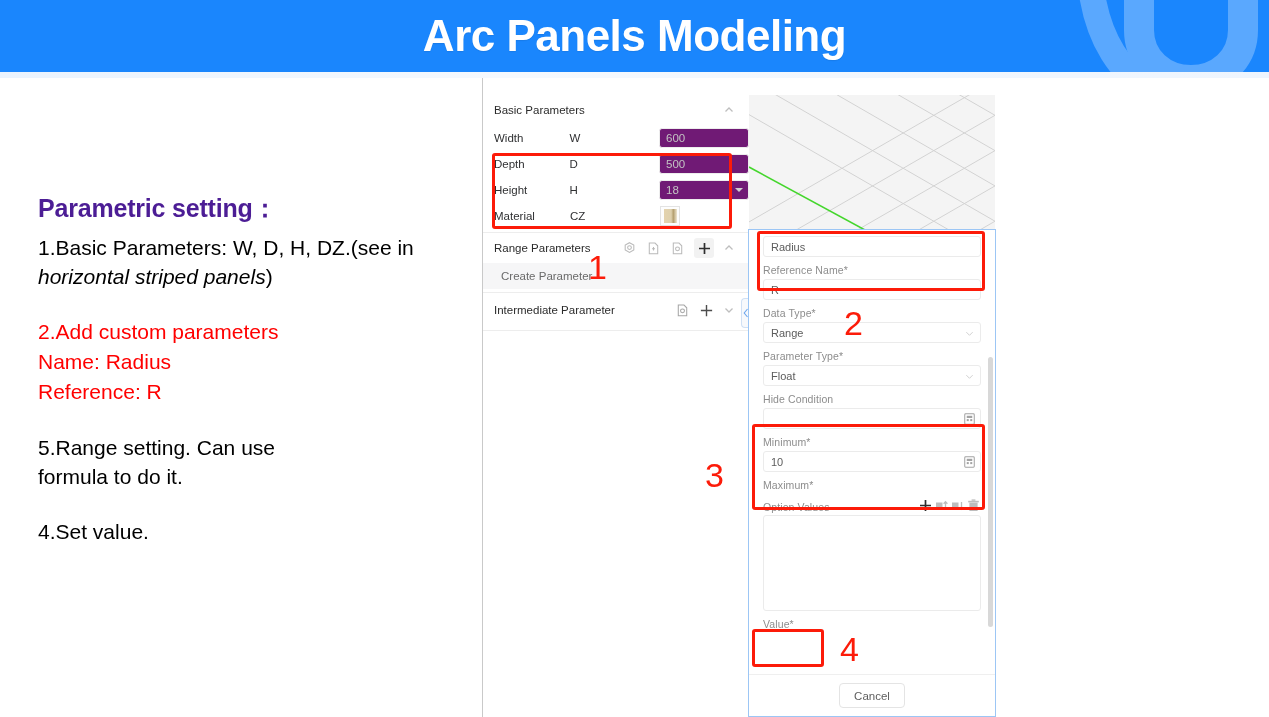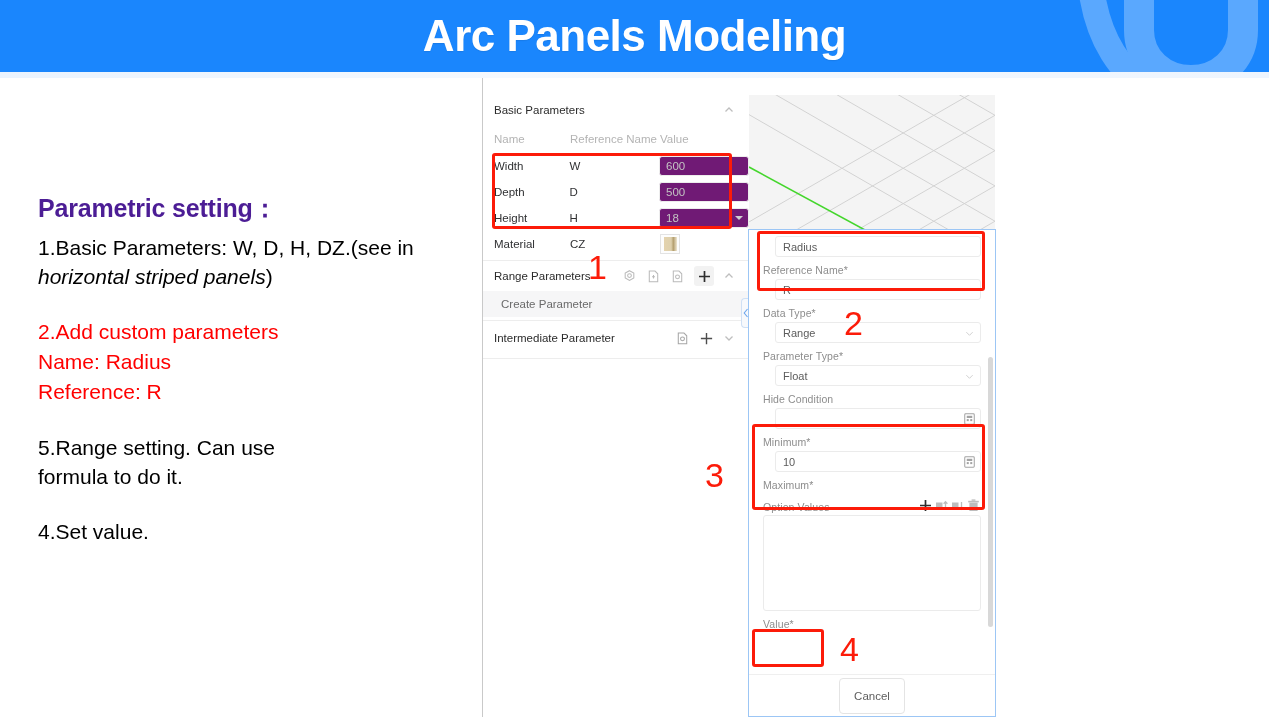--- a/index.html
+++ b/index.html
@@ -106,21 +106,20 @@
     background: #ffffff; border: 1px solid #9cc6f5; border-top: 1px solid #9cc6f5;
     font-size: 11px; color: #4a4a4a; overflow: hidden;
   }
   .dlg-body { padding: 6px 14px 0 14px; }
   .fld { margin-bottom: 7px; }
   .fld-label { font-size: 10.5px; color: #8d8d8d; margin-bottom: 3px; letter-spacing: .1px; }
   .fld-box {
     height: 21px; border: 1px solid #ebebeb; border-radius: 3px; background: #fff;
     display: flex; align-items: center; padding: 0 7px; font-size: 11px; color: #5c5c5c;
     position: relative;
-    margin-left: 12px;
   }
   .fld-box.sel { color: #5c5c5c; }
   .fld-box .chv {
     position: absolute; right: 6px; top: 6px; width: 9px; height: 9px; opacity: .4;
   }
   .fld-box .fx {
     position: absolute; right: 5px; top: 4px; width: 11px; height: 12px; opacity: .62;
   }
   .optbox {
     height: 96px; border: 1px solid #ebebeb; border-radius: 3px; background: #fff;
@@ -128,21 +127,21 @@
   .opt-head { display: flex; align-items: flex-end; margin-bottom: 2px; }
   .opt-head .fld-label { flex: 1; margin-bottom: 0; }
   .opt-tools { display: flex; align-items: center; gap: 1px; }
   .opt-tools svg { display: block; }
   .dlg-footer {
     position: absolute; left: 0; right: 0; bottom: 0; height: 42px;
     border-top: 1px solid #efefef; display: flex; align-items: center;
     justify-content: center; background: #fff;
   }
   .btn-cancel {
-    min-width: 66px; height: 36px; border: 1px solid #e4e4e4; border-radius: 4px;
+    min-width: 66px; height: 25px; border: 1px solid #e4e4e4; border-radius: 4px;
     background: #fff; color: #5e5e5e; font-size: 11.5px;
     font-family: "Liberation Sans", sans-serif;
     display: flex; align-items: center; justify-content: center; cursor: pointer;
   }
   .dlg-scroll {
     position: absolute; right: 2px; top: 127px; width: 5px; height: 270px;
     background: #d8d8d8; border-radius: 3px;
   }
   .collapse-handle {
     position: absolute; left: 741px; top: 298px; width: 9px; height: 30px;
@@ -223,25 +222,20 @@
 
   <div class="param-panel">
 
     <div class="pp-section-head">
       <span class="sp">Basic Parameters</span>
       <svg class="chev" viewBox="0 0 12 12">
         <path d="M2.5 7.5 L6 4 L9.5 7.5" fill="none" stroke="#8a8a8a" stroke-width="1.3"></path>
       </svg>
     </div>
 
-    <div class="pp-row pp-head-row">
-      <div class="pp-col-name">Name</div>
-      <div class="pp-col-ref">Reference Name</div>
-      <div class="pp-col-val">Value</div>
-    </div>
 
     <div class="pp-row">
       <div class="pp-col-name">Width</div>
       <div class="pp-col-ref">W</div>
       <div class="pp-col-val">
           <div class="pp-input">600</div>
         </div>
     </div>
 
     <div class="pp-row">

